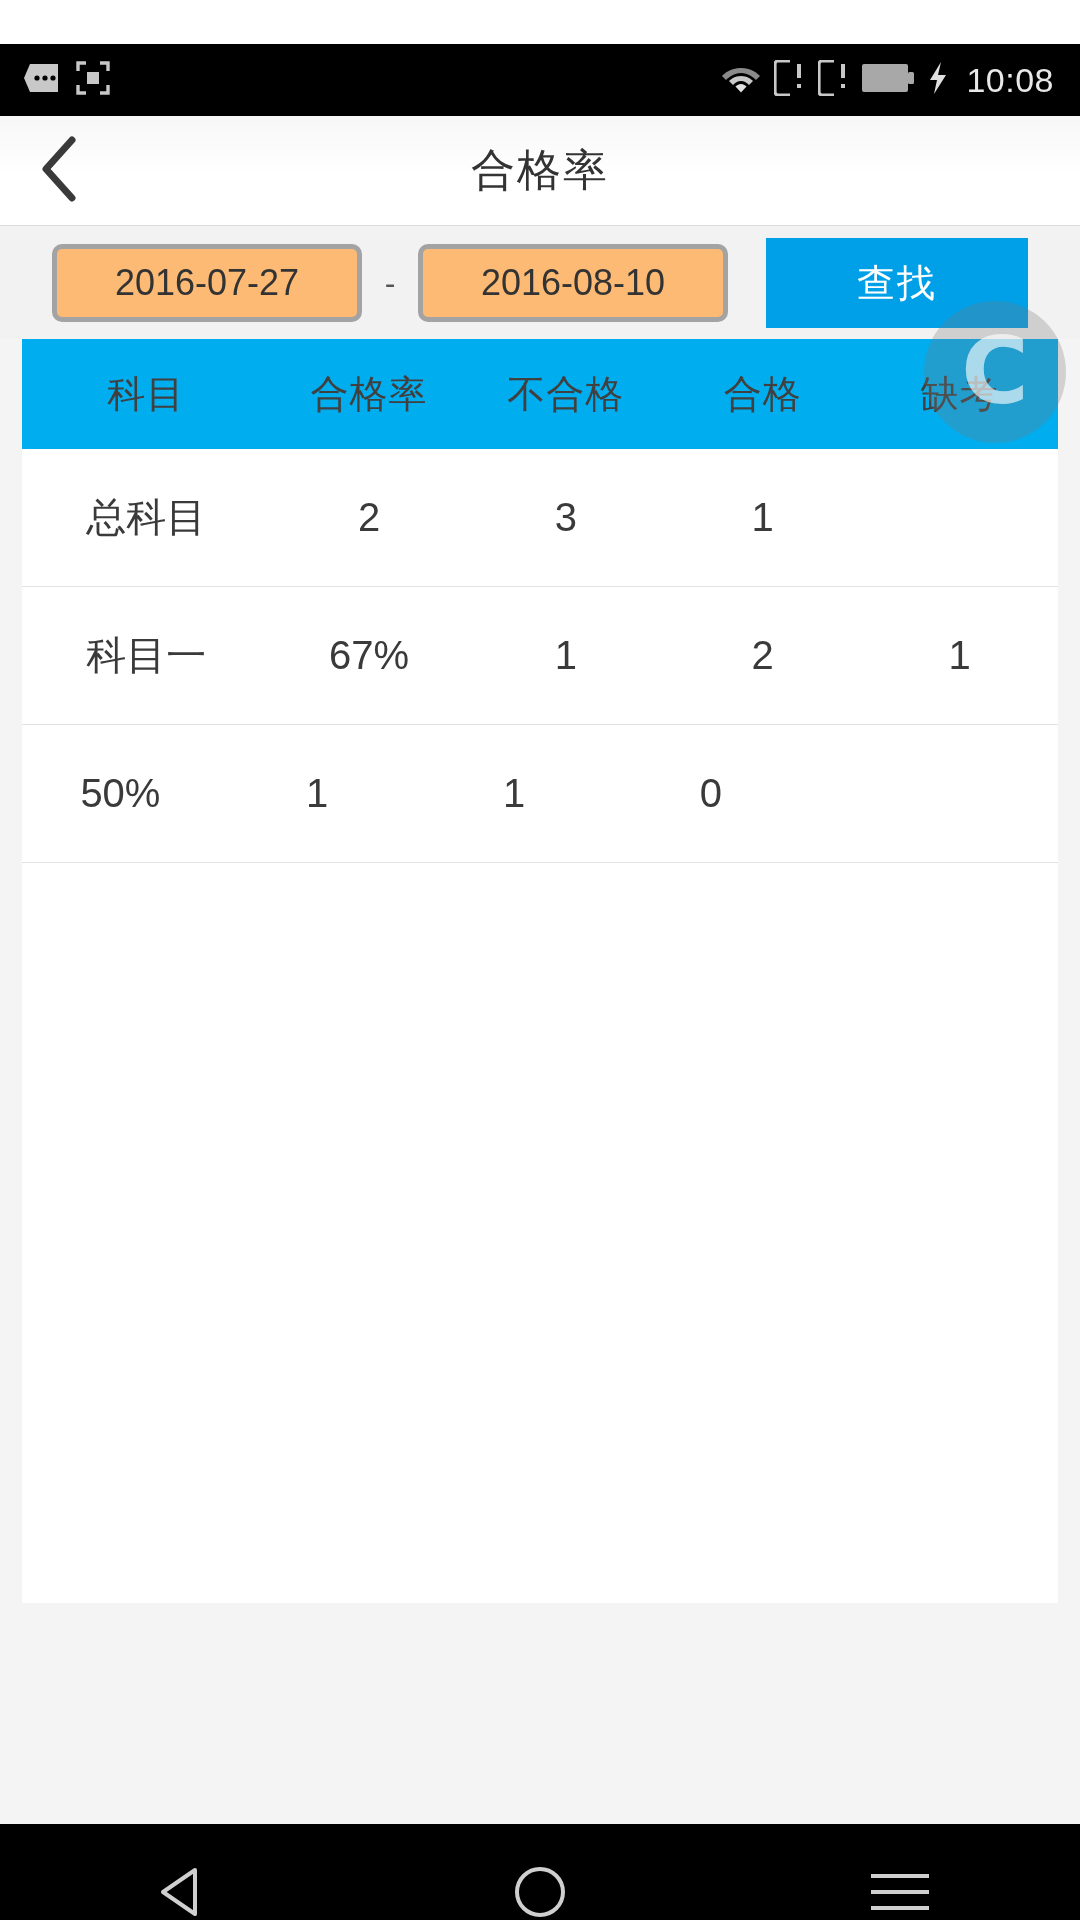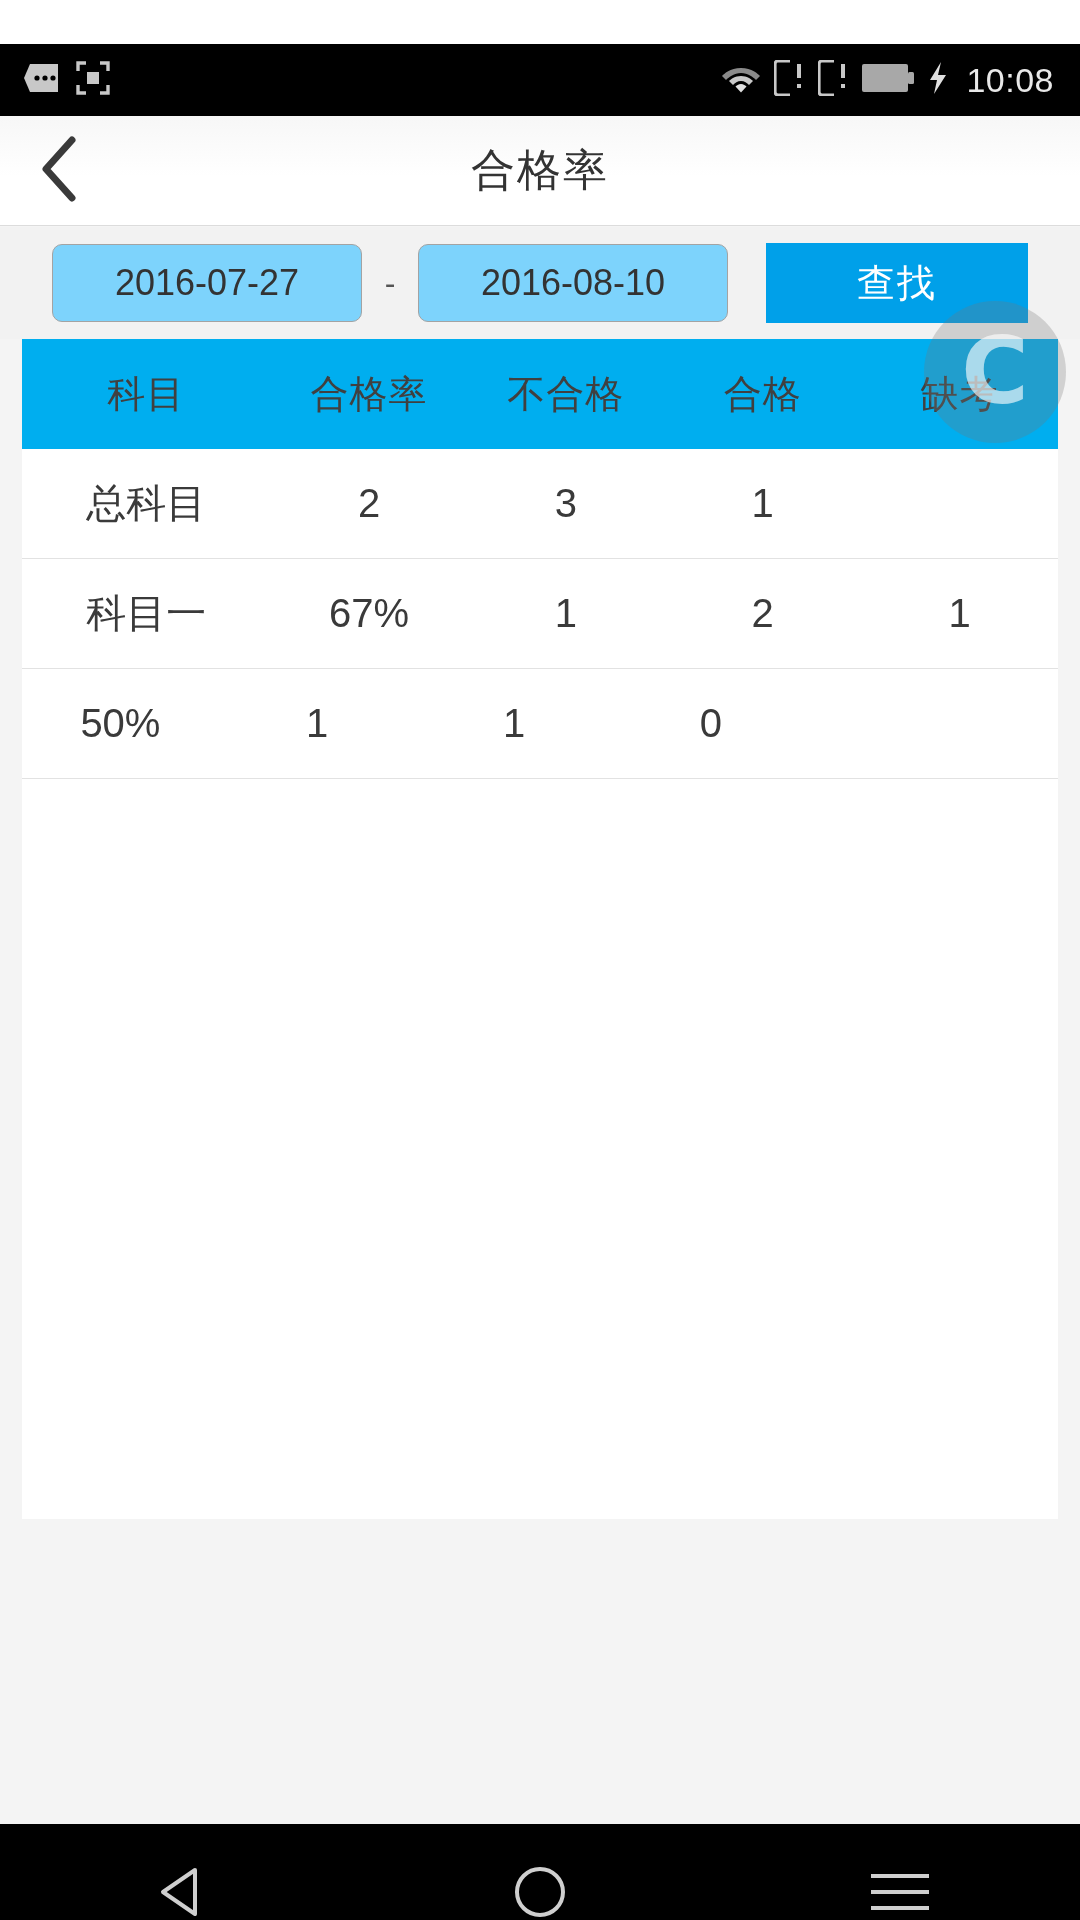--- a/index.html
+++ b/index.html
@@ -36,46 +36,46 @@
     position:absolute; left:0; width:1080px; text-align:center;
     font-size:44px; color:#333333; letter-spacing:2px;
   }
 
   
   .filterbar {
     position:absolute; top:183px; left:0; width:1080px; height:112px;
     background:#f2f2f2; display:flex; align-items:center; padding:0 52px;
   }
   .date-box {
-    width:310px; height:78px; background:#7dd3fc;
-    border:1px solid #a3a3a3; border-radius:10px;
+    width:310px; height:78px; background:#fdba74;
+    border:5px solid #a3a3a3; border-radius:10px;
     display:flex; align-items:center; justify-content:center;
     font-size:36px; color:#333333;
   }
   .dash { width:56px; text-align:center; font-size:32px; color:#555; }
   .search-btn {
-    margin-left:auto; width:262px; height:80px; background:#00a0e9;
+    margin-left:auto; width:262px; height:90px; background:#00a0e9;
     display:flex; align-items:center; justify-content:center;
     color:#ffffff; font-size:38px; letter-spacing:2px; border:none;
   }
 
   
   .table-wrap {
     position:absolute; top:295px; left:0; width:1080px; height:1485px;
     background:#f4f4f4; padding:0 22px;
   }
   .thead {
     position:relative;
     display:flex; height:110px; background:#00aeef; align-items:center;
     overflow:hidden;
   }
   .thead .cell { color:#404040; font-size:38px; letter-spacing:1px; }
   .tbody { background:#ffffff; }
   .trow {
-    display:flex; height:110px; align-items:center;
+    display:flex; height:138px; align-items:center;
     border-bottom:1px solid #e2e2e2; background:#ffffff;
   }
   .trow .cell { color:#3a3a3a; font-size:40px; }
   .cell { text-align:center; }
   .c0 { width:24%; }
   .c1 { width:19%; }
   .c2 { width:19%; }
   .c3 { width:19%; }
   .c4 { width:19%; }
   .tfill { background:#ffffff; height:740px; }

